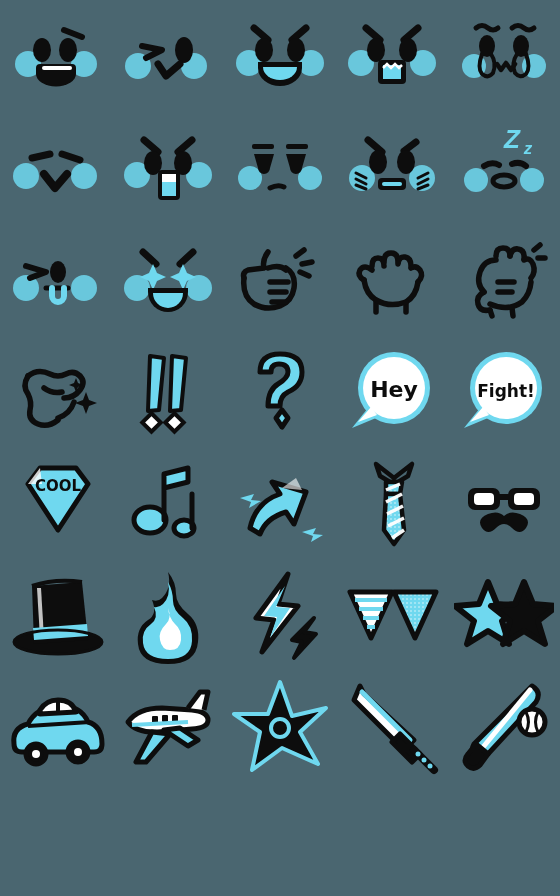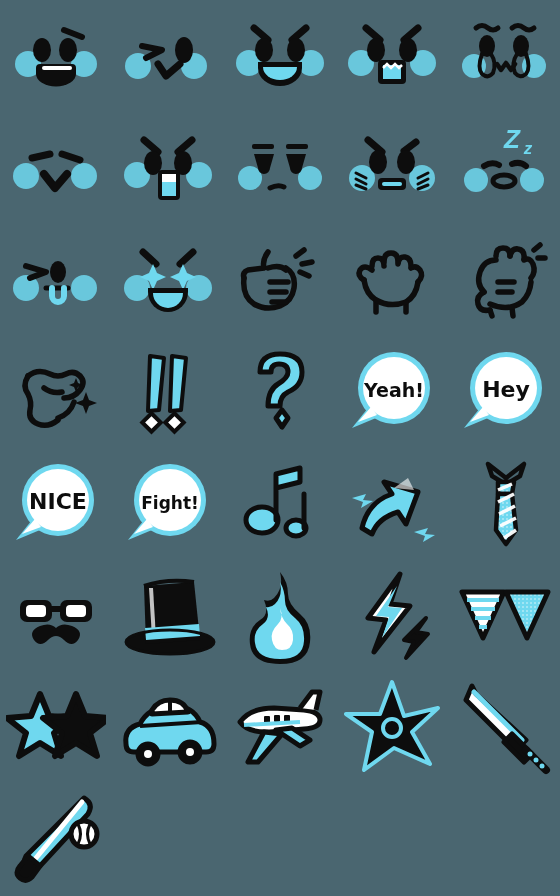--- a/index.html
+++ b/index.html
@@ -399,72 +399,55 @@
           <defs>
             <pattern id="dots" width="4" height="4" patternUnits="userSpaceOnUse">
               <rect width="4" height="4" fill="#6fd8ef"></rect>
               <circle cx="1" cy="1" r="1" fill="#ffffff" opacity="0.45"></circle>
             </pattern>
           </defs>
           <circle cx="52" cy="46" r="36" fill="#6fd8ef"></circle>
           <path d="M26 66 L10 86 L34 76 z" fill="#6fd8ef"></path>
           <circle cx="52" cy="46" r="31" fill="#ffffff"></circle>
           <path d="M29 65 L16 80 L35 73 z" fill="#ffffff"></path>
-          <text x="52" y="55" text-anchor="middle" font-family="DejaVu Sans, sans-serif" font-size="19" font-weight="bold" fill="#0d0d0d">Yeah!</text>
-        </svg>
-      </div>
-    </div>
-    <div class="cell" title="Speech bubble">
-      <div>
-        <svg viewBox="0 0 100 100" xmlns="http://www.w3.org/2000/svg">
-          <defs>
-            <pattern id="dots" width="4" height="4" patternUnits="userSpaceOnUse">
-              <rect width="4" height="4" fill="#6fd8ef"></rect>
-              <circle cx="1" cy="1" r="1" fill="#ffffff" opacity="0.45"></circle>
-            </pattern>
-          </defs>
-          <circle cx="52" cy="46" r="36" fill="#6fd8ef"></circle>
-          <path d="M26 66 L10 86 L34 76 z" fill="#6fd8ef"></path>
-          <circle cx="52" cy="46" r="31" fill="#ffffff"></circle>
-          <path d="M29 65 L16 80 L35 73 z" fill="#ffffff"></path>
           <text x="52" y="55" text-anchor="middle" font-family="DejaVu Sans, sans-serif" font-size="22" font-weight="bold" fill="#0d0d0d">Hey</text>
-        </svg>
-      </div>
-    </div>
-    <div class="cell" title="Speech bubble">
-      <div>
-        <svg viewBox="0 0 100 100" xmlns="http://www.w3.org/2000/svg">
-          <defs>
-            <pattern id="dots" width="4" height="4" patternUnits="userSpaceOnUse">
-              <rect width="4" height="4" fill="#6fd8ef"></rect>
-              <circle cx="1" cy="1" r="1" fill="#ffffff" opacity="0.45"></circle>
-            </pattern>
-          </defs>
-          <circle cx="52" cy="46" r="36" fill="#6fd8ef"></circle>
-          <path d="M26 66 L10 86 L34 76 z" fill="#6fd8ef"></path>
-          <circle cx="52" cy="46" r="31" fill="#ffffff"></circle>
-          <path d="M29 65 L16 80 L35 73 z" fill="#ffffff"></path>
-          <text x="52" y="55" text-anchor="middle" font-family="DejaVu Sans, sans-serif" font-size="22" font-weight="bold" fill="#0d0d0d">NICE</text>
         </svg>
       </div>
     </div>
     <div class="cell" title="Speech bubble">
       <div>
         <svg viewBox="0 0 100 100" xmlns="http://www.w3.org/2000/svg">
           <defs>
             <pattern id="dots" width="4" height="4" patternUnits="userSpaceOnUse">
               <rect width="4" height="4" fill="#6fd8ef"></rect>
               <circle cx="1" cy="1" r="1" fill="#ffffff" opacity="0.45"></circle>
             </pattern>
           </defs>
           <circle cx="52" cy="46" r="36" fill="#6fd8ef"></circle>
           <path d="M26 66 L10 86 L34 76 z" fill="#6fd8ef"></path>
           <circle cx="52" cy="46" r="31" fill="#ffffff"></circle>
           <path d="M29 65 L16 80 L35 73 z" fill="#ffffff"></path>
           <text x="52" y="55" text-anchor="middle" font-family="DejaVu Sans, sans-serif" font-size="17" font-weight="bold" fill="#0d0d0d">Fight!</text>
+        </svg>
+      </div>
+    </div>
+    <div class="cell" title="Diamond gem badge">
+      <div>
+        <svg viewBox="0 0 100 100" xmlns="http://www.w3.org/2000/svg">
+          <defs>
+            <pattern id="dots" width="4" height="4" patternUnits="userSpaceOnUse">
+              <rect width="4" height="4" fill="#6fd8ef"></rect>
+              <circle cx="1" cy="1" r="1" fill="#ffffff" opacity="0.45"></circle>
+            </pattern>
+          </defs>
+          <g>
+            <path d="M22 30 L34 14 L70 14 L82 30 L52 76 z" fill="#6fd8ef" stroke="#0d0d0d" stroke-width="5" stroke-linejoin="round"></path>
+            <path d="M22 30 L34 14 L36 30 z" fill="#ffffff" opacity="0.8"></path>
+            <text x="52" y="37" text-anchor="middle" font-family="DejaVu Sans, sans-serif" font-size="15" font-weight="bold" fill="#0d0d0d">COOL</text>
+          </g>
         </svg>
       </div>
     </div>
     <div class="cell" title="Music notes">
       <div>
         <svg viewBox="0 0 100 100" xmlns="http://www.w3.org/2000/svg">
           <defs>
             <pattern id="dots" width="4" height="4" patternUnits="userSpaceOnUse">
               <rect width="4" height="4" fill="#6fd8ef"></rect>
               <circle cx="1" cy="1" r="1" fill="#ffffff" opacity="0.45"></circle>

